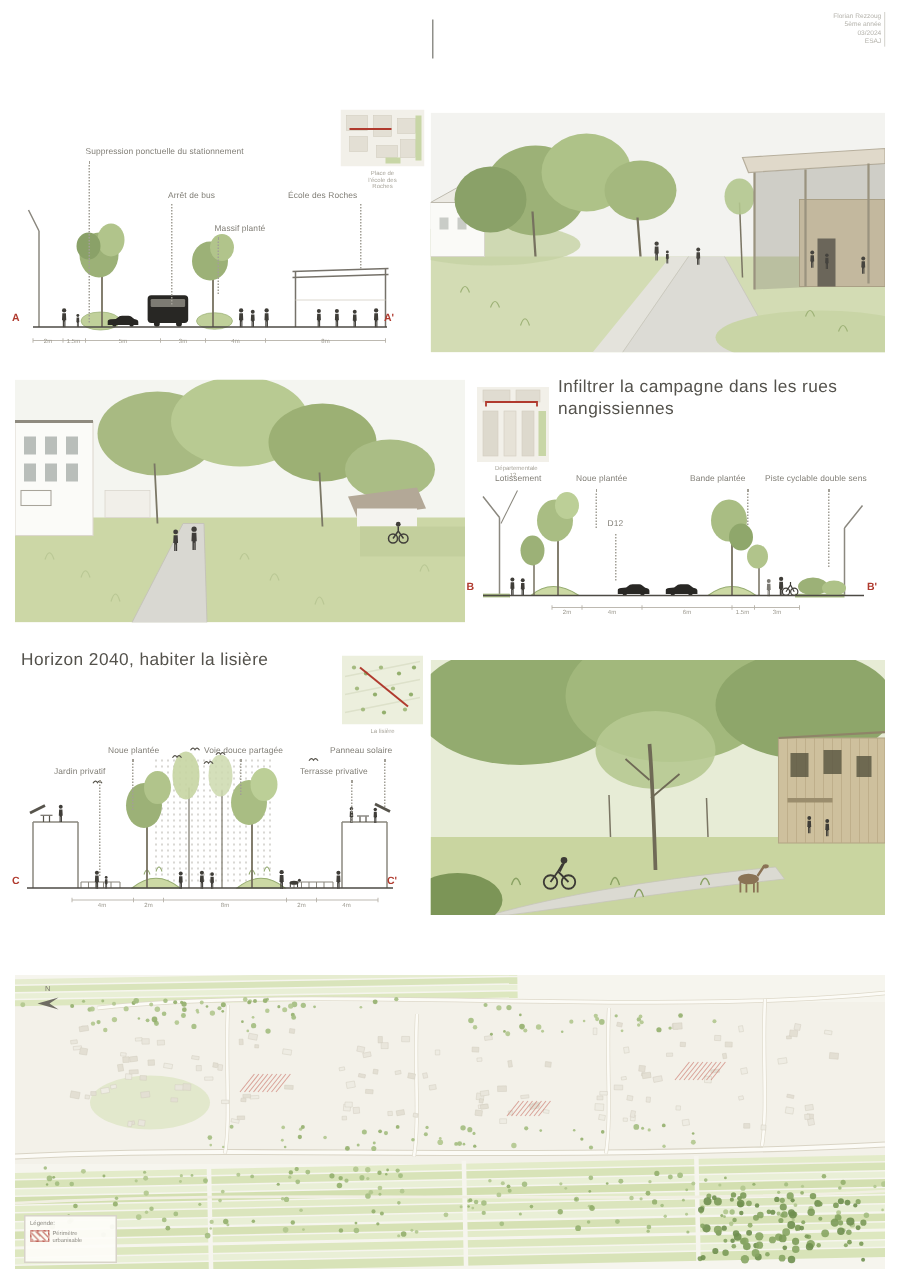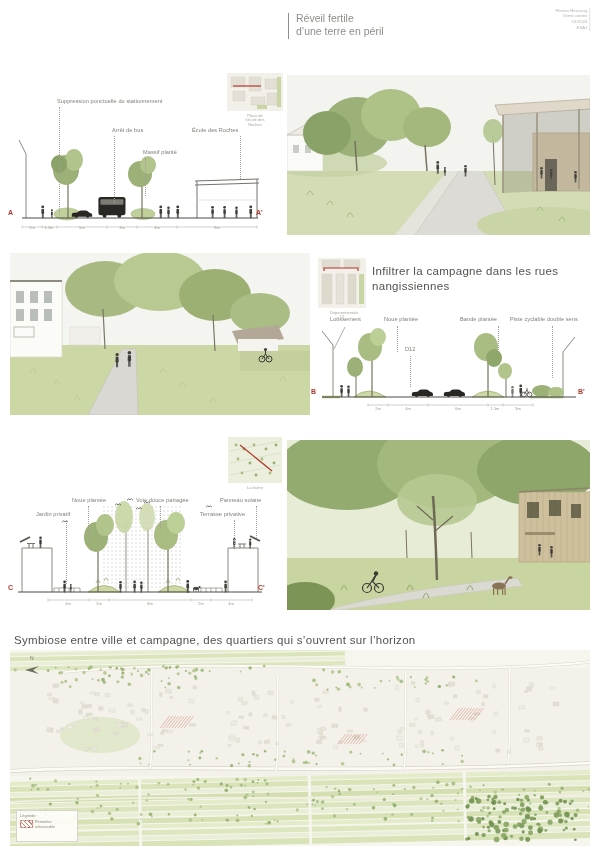--- a/index.html
+++ b/index.html
@@ -63,24 +63,20 @@
     </g>
     <g id="birdS">
       <path d="M0,2.2 Q1.6,-0.4 3,1.8 Q4.4,-0.4 6,2.2" fill="none" stroke="#56534b" stroke-width="0.8"></path>
     </g>
   </defs>
 </svg>
 
 <div id="board">
 
   <div class="title-divider"></div>
-  <div class="subtitle">
-    <div>Réveil fertile</div>
-    <div>d’une terre en péril</div>
-  </div>
   <div class="credits">
     <div>Florian Rezzoug</div>
     <div>5ème année</div>
     <div>03/2024</div>
     <div>ESAJ</div>
   </div>
 
 
   <svg class="inset" style="left:227px;top:73px" width="56" height="38">
     <rect width="56" height="38" fill="#f2f0e9"></rect>
@@ -216,21 +212,21 @@
     <rect x="4" y="2" width="18" height="8" fill="#e0dcd1" stroke="#d2cdc0" stroke-width=".4"></rect>
     <rect x="26" y="2" width="16" height="8" fill="#e0dcd1" stroke="#d2cdc0" stroke-width=".4"></rect>
     <rect x="4" y="16" width="10" height="30" fill="#ddd9cd" stroke="#d2cdc0" stroke-width=".4"></rect>
     <rect x="18" y="16" width="8" height="30" fill="#e6e2d7" stroke="#d2cdc0" stroke-width=".4"></rect>
     <rect x="30" y="16" width="8" height="30" fill="#ddd9cd" stroke="#d2cdc0" stroke-width=".4"></rect>
     <rect x="41" y="16" width="5" height="30" fill="#c8d6a6"></rect>
     <path d="M6,13 L6,10 L40,10 L40,13" stroke="#b03a2e" stroke-width="1.2" fill="none"></path>
   </svg>
   <div class="cap" style="left:318px;top:310px;width:48px">Départementale 12</div>
 
-  <div class="sec-title" style="left:372px;top:264px;width:205px">Infiltrer la campagne dans les rues nangissiennes</div>
+  <div class="sec-title" style="left:372px;top:251px;width:205px">Infiltrer la campagne dans les rues nangissiennes</div>
 
   <div class="lbl" style="left:330px;top:316px">Lotissement</div>
   <div class="lbl" style="left:384px;top:316px">Noue plantée</div>
   <i class="leader" style="left:397px;top:326px;height:26px"></i>
   <div class="lbl" style="left:460px;top:316px">Bande plantée</div>
   <i class="leader" style="left:498px;top:326px;height:24px"></i>
   <div class="lbl" style="left:510px;top:316px">Piste cyclable double sens</div>
   <i class="leader" style="left:552px;top:326px;height:52px"></i>
   <div class="lbl" style="left:405px;top:346px">D12</div>
   <i class="leader" style="left:410px;top:356px;height:31px"></i>
@@ -269,20 +265,21 @@
     <path d="M58,78.5 V81.5 M78,78.5 V81.5 M118,78.5 V81.5 M178,78.5 V81.5 M193,78.5 V81.5 M223,78.5 V81.5" stroke="#b5b1a8" stroke-width=".6"></path>
   </svg>
   <span class="marker" style="left:311px;top:388px">B</span>
   <span class="marker" style="left:578px;top:388px">B'</span>
   <span class="dim" style="left:378px;top:406px">2m</span>
   <span class="dim" style="left:408px;top:406px">4m</span>
   <span class="dim" style="left:458px;top:406px">6m</span>
   <span class="dim" style="left:495px;top:406px">1.5m</span>
   <span class="dim" style="left:518px;top:406px">3m</span>
 
+  <div class="sec-title" style="left:14px;top:433px">Horizon 2040, habiter la lisière</div>
 
   <svg class="inset" style="left:228px;top:437px" width="54" height="46">
     <rect width="54" height="46" fill="#ecefdd"></rect>
     <path d="M2,14 L52,4 M2,26 L52,16 M2,38 L52,28" stroke="#dde1ca" stroke-width="1" fill="none"></path>
     <circle cx="8" cy="8" r="1.4" fill="#a5bb80"></circle>
       <circle cx="16" cy="12" r="1.4" fill="#93af6d"></circle>
     <circle cx="26" cy="8" r="1.4" fill="#a5bb80"></circle>
       <circle cx="38" cy="12" r="1.4" fill="#93af6d"></circle>
     <circle cx="10" cy="22" r="1.4" fill="#a5bb80"></circle>
       <circle cx="22" cy="26" r="1.4" fill="#93af6d"></circle>
@@ -398,21 +395,20 @@
         <rect x="3" y="2" width="1.2" height="7"></rect>
           <rect x="5.5" y="2" width="1.2" height="7"></rect>
         <path d="M6,-2 L10,-8 L12,-8" stroke="#8a7355" stroke-width="1.6" fill="none"></path>
         <ellipse cx="11.5" cy="-8.5" rx="2" ry="1.3"></ellipse>
       </g>
       <ellipse cx="18" cy="160" rx="30" ry="18" fill="#7c9557"></ellipse>
       <path d="M120,150 q3,-10 6,0 M136,158 q3,-10 6,0 M180,150 q3,-9 6,0 M54,150 q3,-9 6,0" stroke="#8aa263" stroke-width=".9" fill="none"></path>
     </svg>
   </div>
 
-  <div class="sec-title" style="left:14px;top:633px">Symbiose entre ville et campagne, des quartiers qui s’ouvrent sur l’horizon</div>
 
   <div class="photo" style="left:10px;top:650px;width:580px;height:196px">
     <svg id="mapsvg" width="580" height="196">
       <rect width="580" height="196" fill="#f6f5ee"></rect>
       <rect x="0" y="18" width="580" height="108" fill="#f3f1e9"></rect>
       <ellipse cx="90" cy="85" rx="40" ry="18" fill="#e2e8cc"></ellipse>
       <g id="map-fields" transform="rotate(-1.2 290 160)">
         <rect x="-8" y="126" width="600" height="4" fill="#e3ebc9"></rect>
         <rect x="-8" y="131" width="600" height="5" fill="#d8e3b8"></rect>
         <rect x="-8" y="137" width="600" height="4" fill="#e9efd6"></rect>

